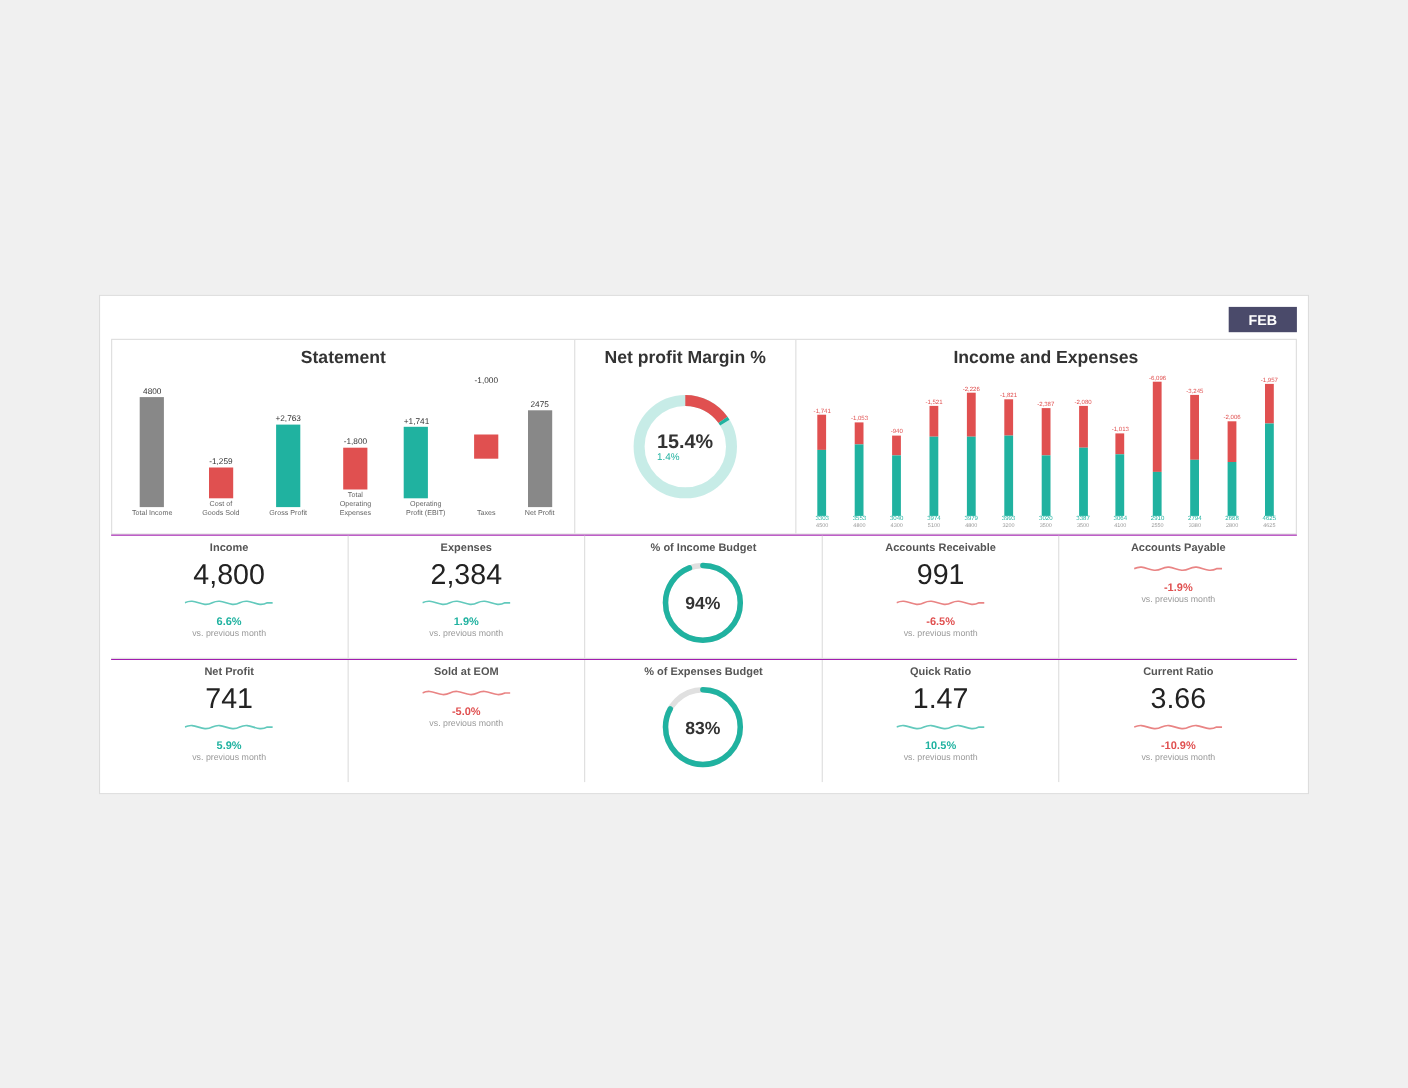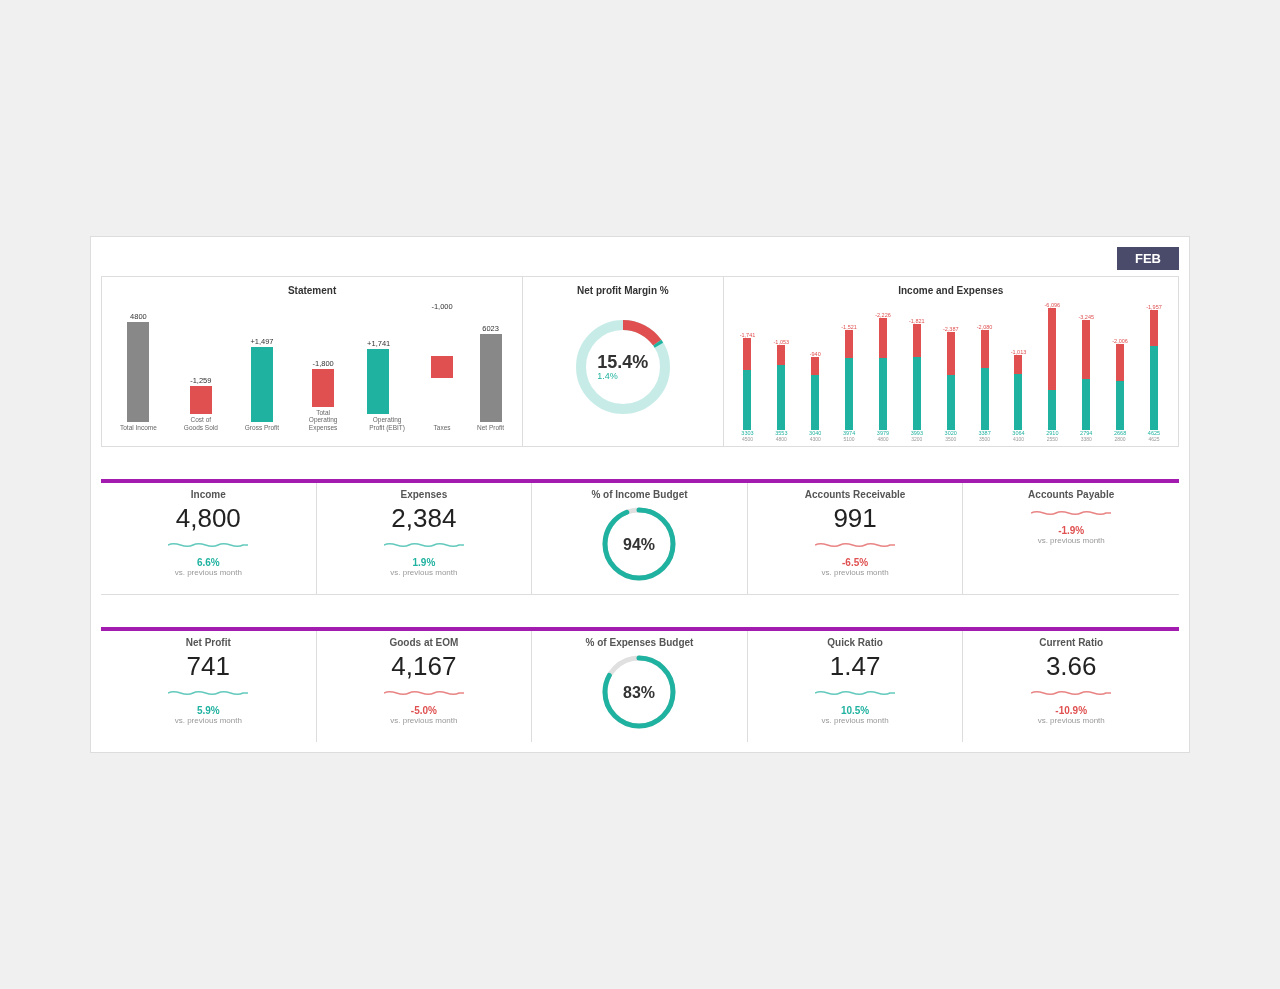--- a/index.html
+++ b/index.html
@@ -48,21 +48,21 @@
       display: flex;
       flex-direction: column;
       align-items: center;
     }
     .panel-income-expenses {
       flex: 3.5;
       padding: 8px 4px 4px 4px;
     }
     .panel-title {
       text-align: center;
-      font-size: 10px;
+      font-size: 16px;
       font-weight: 600;
       color: #333;
       margin-bottom: 6px;
     }
     
     .bar-chart {
       display: flex;
       align-items: flex-end;
       justify-content: space-around;
       height: 130px;
@@ -151,22 +151,21 @@
     }
     .ie-x-label {
       font-size: 5px;
       color: #999;
       white-space: nowrap;
     }
     
     .metrics-grid {
       display: grid;
       grid-template-columns: repeat(5, 1fr);
-      border-top: 4px solid #a21caf;
-      margin-top: 32px;
+      border-top: 1px solid #a21caf;
     }
     .metric-cell {
       border-right: 1px solid #ddd;
       border-bottom: 1px solid #ddd;
       padding: 6px 8px 6px 8px;
       text-align: center;
     }
     .metric-cell:last-child { border-right: none; }
     .metric-title {
       font-size: 10px;
@@ -228,41 +227,41 @@
             <div class="bar-value">4800</div>
             <div class="bar" style="height: 100px; background: rgb(136, 136, 136);"></div>
             <div class="bar-label">Total Income</div>
           </div>
           <div class="bar-group" style="height: 130px; justify-content: flex-end; align-items: center;">
             <div class="bar-value">-1,259</div>
             <div class="bar" style="height: 28px; background: rgb(224, 80, 80);"></div>
             <div class="bar-label">Cost of Goods Sold</div>
           </div>
           <div class="bar-group" style="height: 130px; justify-content: flex-end; align-items: center;">
-            <div class="bar-value">+1,497</div>
+            <div class="bar-value">+2,763</div>
             <div class="bar" style="height: 75px; background: rgb(32, 178, 160);"></div>
             <div class="bar-label">Gross Profit</div>
           </div>
           <div class="bar-group" style="height: 130px; justify-content: flex-end; align-items: center;">
             <div class="bar-value">-1,800</div>
             <div class="bar" style="height: 38px; background: rgb(224, 80, 80);"></div>
             <div class="bar-label">Total Operating Expenses</div>
           </div>
           <div class="bar-group" style="height: 130px; justify-content: flex-end; align-items: flex-start;">
             <div class="bar-value">+1,741</div>
             <div class="bar" style="height: 65px; background: rgb(32, 178, 160);"></div>
             <div class="bar-label">Operating Profit (EBIT)</div>
           </div>
           <div class="bar-group" style="height: 130px; justify-content: space-between; align-items: center;">
             <div class="bar-value">-1,000</div>
             <div class="bar" style="height: 22px; background: rgb(224, 80, 80);"></div>
             <div class="bar-label">Taxes</div>
           </div>
           <div class="bar-group" style="height: 130px; justify-content: flex-end; align-items: center;">
-            <div class="bar-value">6023</div>
+            <div class="bar-value">2475</div>
             <div class="bar" style="height: 88px; background: rgb(136, 136, 136);"></div>
             <div class="bar-label">Net Profit</div>
           </div>
         </div>
     </div>
 
     <div class="panel-donut">
       <div class="panel-title">Net profit Margin %</div>
       <div class="donut-container">
         <svg width="110" height="110" viewBox="0 0 110 110">
@@ -454,22 +453,21 @@
       <div class="metric-cell">
         <div class="metric-title">Net Profit</div>
         <div class="metric-value">741</div>
         <div class="metric-wave"><svg width="80" height="18" viewBox="0 0 80 18" xmlns="http://www.w3.org/2000/svg">
     <path d="M0,9 C10,4 15,14 25,9 C35,4 40,14 50,9 C60,4 65,14 75,9 L80,9" fill="none" stroke="#20b2a0" stroke-width="1.5" opacity="0.7"></path>
   </svg></div>
         <div class="metric-pct positive">5.9%</div>
         <div class="metric-vs">vs. previous month</div>
       </div>
       <div class="metric-cell">
-        <div class="metric-title">Goods at EOM</div>
-        <div class="metric-value">4,167</div>
+        <div class="metric-title">Sold at EOM</div>
         <div class="metric-wave"><svg width="80" height="18" viewBox="0 0 80 18" xmlns="http://www.w3.org/2000/svg">
     <path d="M0,9 C10,4 15,14 25,9 C35,4 40,14 50,9 C60,4 65,14 75,9 L80,9" fill="none" stroke="#e05050" stroke-width="1.5" opacity="0.7"></path>
   </svg></div>
         <div class="metric-pct negative">-5.0%</div>
         <div class="metric-vs">vs. previous month</div>
       </div>
       <div class="metric-cell">
         <div class="metric-title">% of Expenses Budget</div>
         <div class="gauge-container"><svg width="80" height="80" viewBox="0 0 80 80" xmlns="http://www.w3.org/2000/svg">
     <circle cx="40" cy="40" r="34" fill="none" stroke="#e0e0e0" stroke-width="5"></circle>

